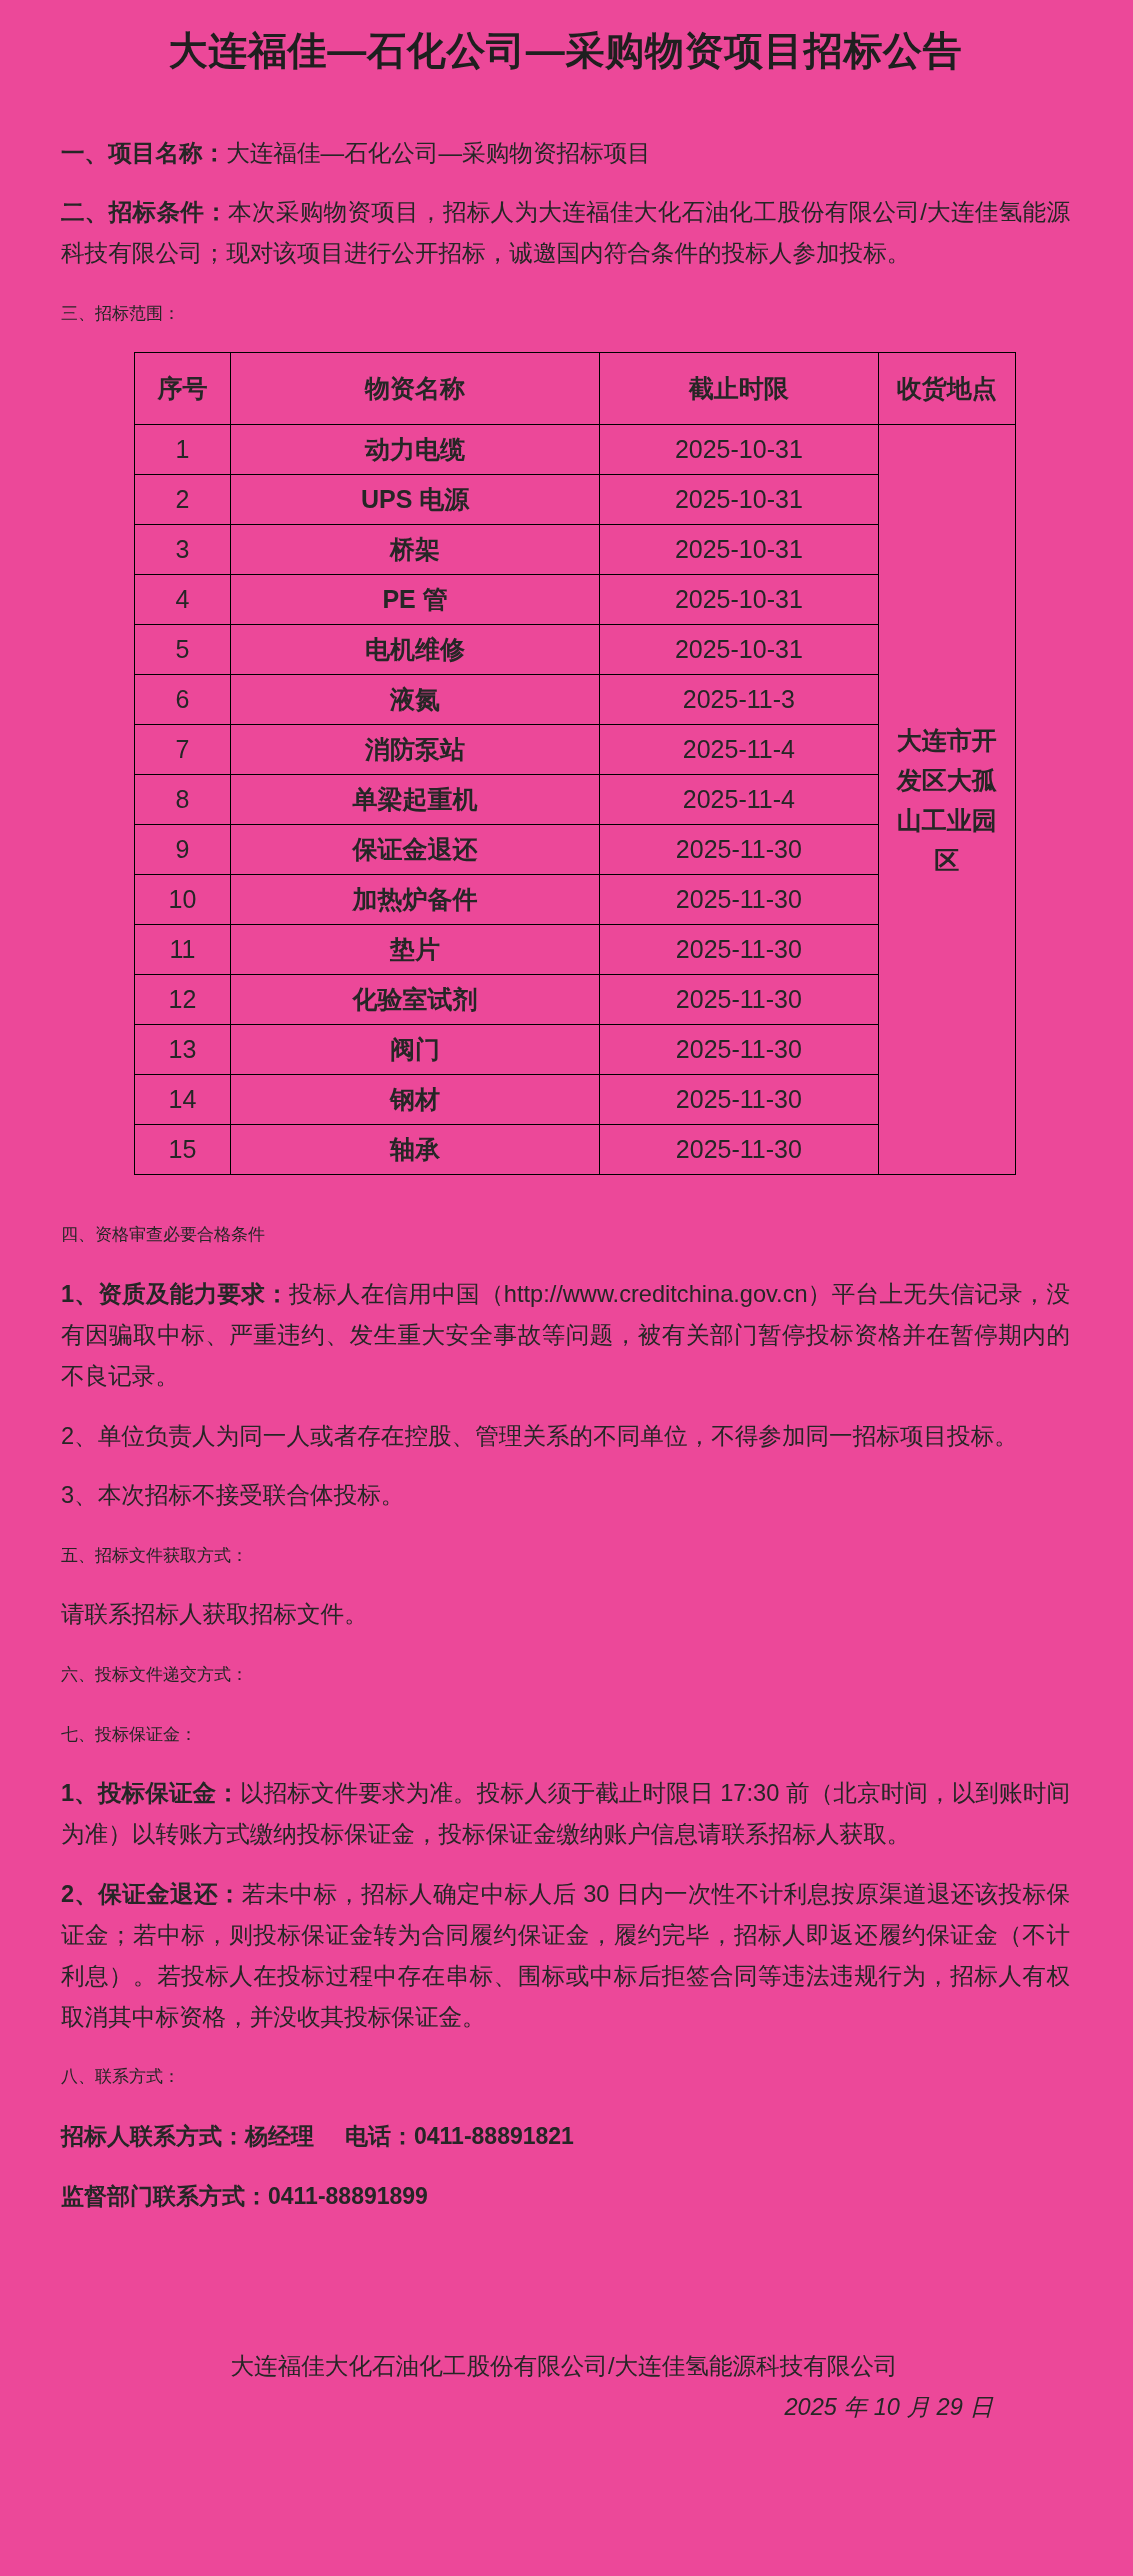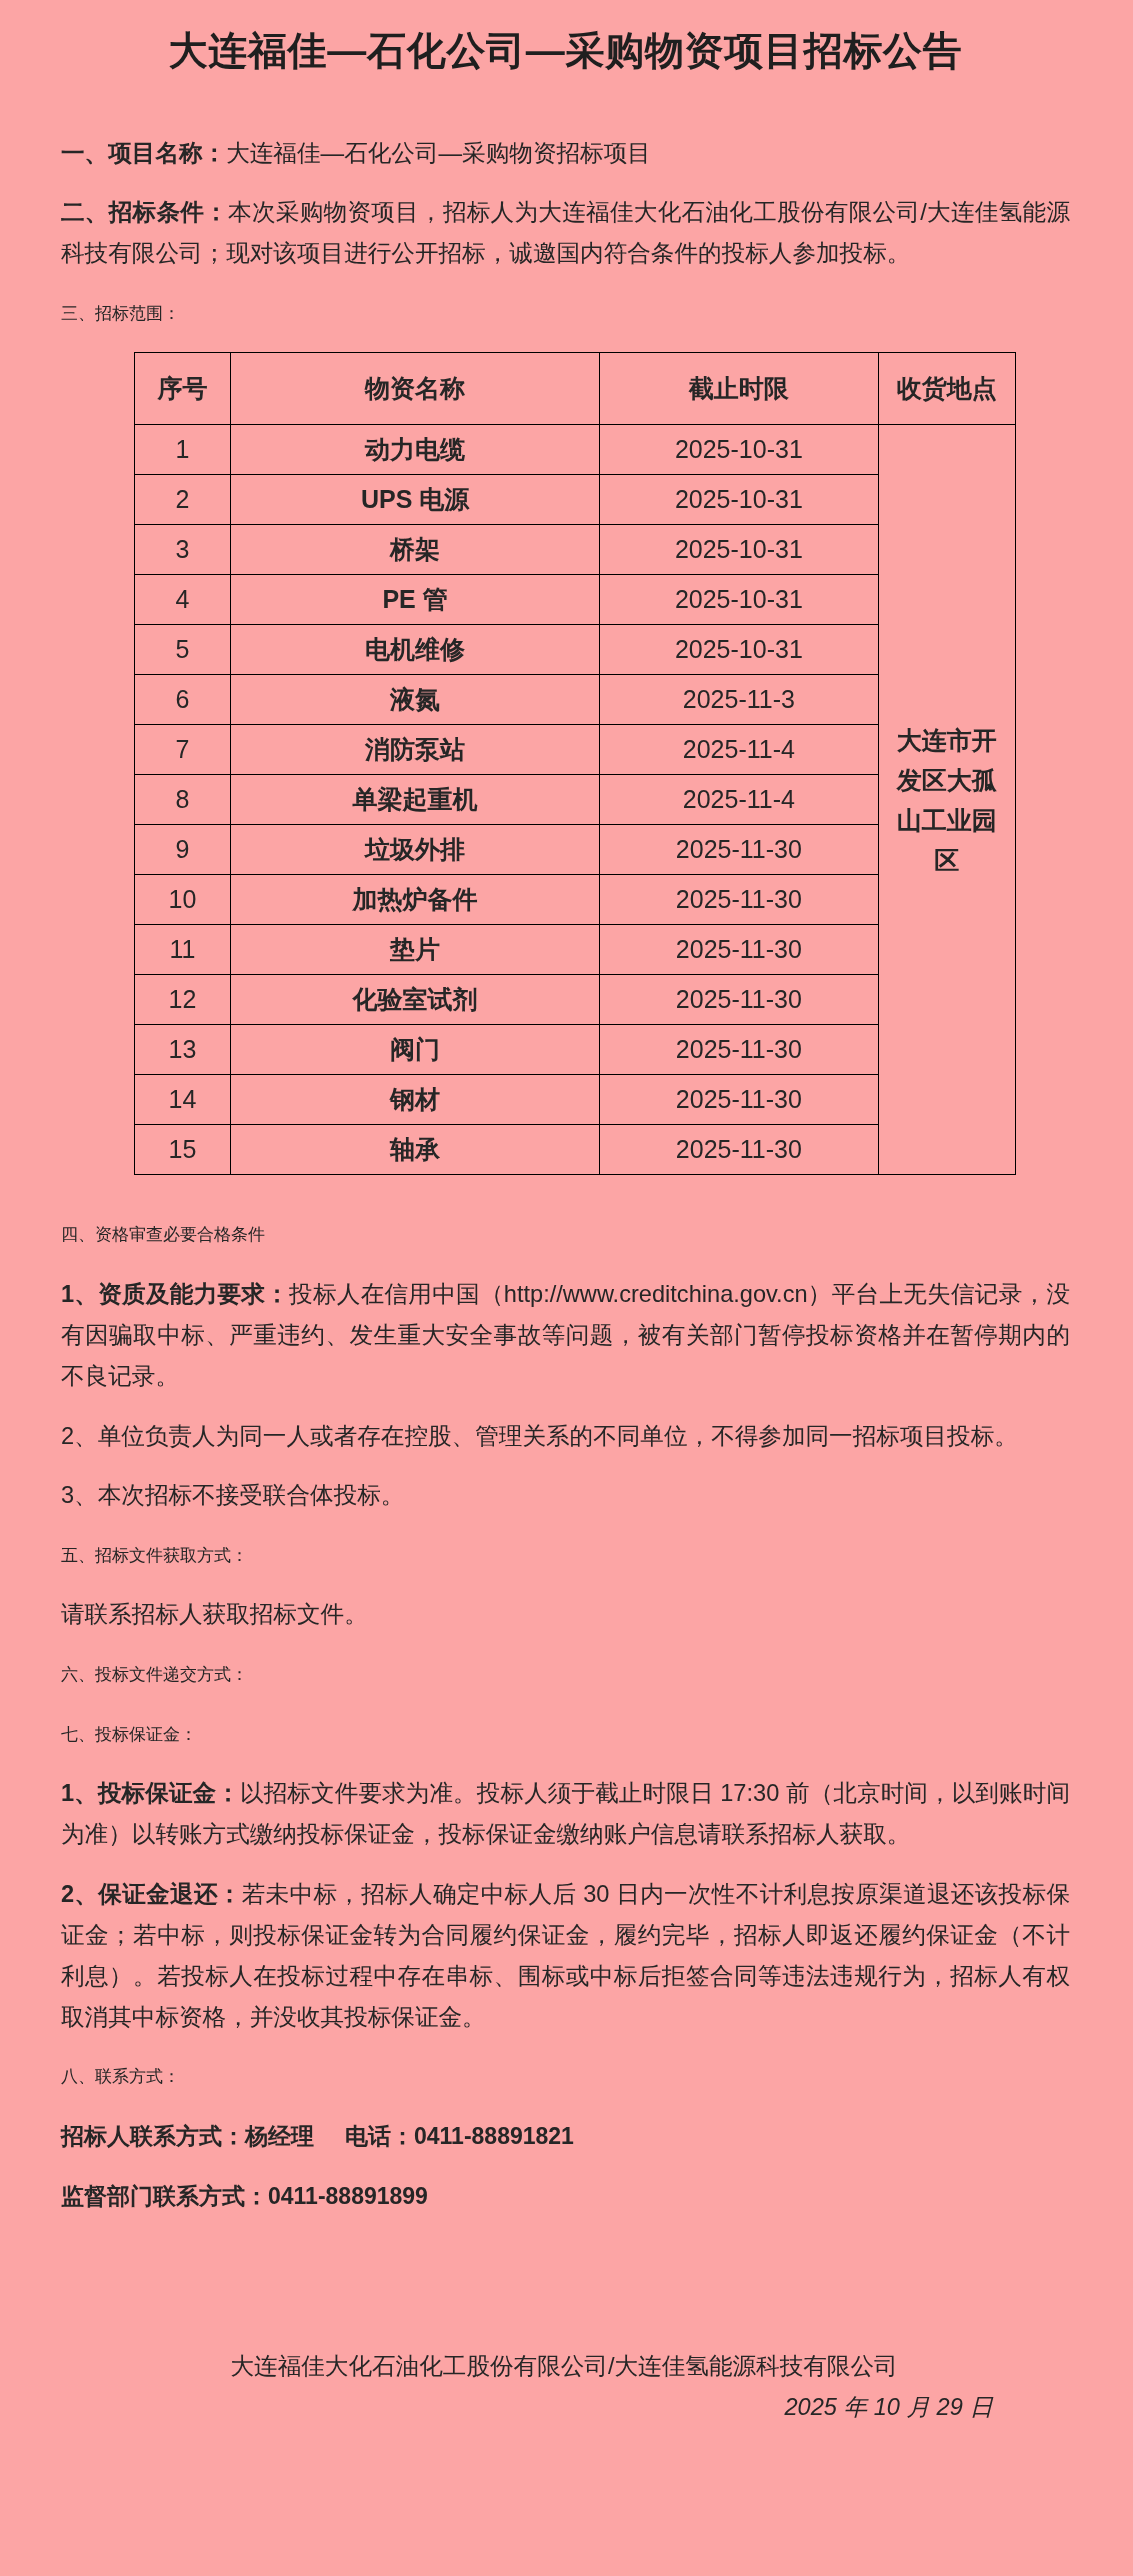--- a/index.html
+++ b/index.html
@@ -12,21 +12,21 @@
     min-height: 2576px;
     font-family: "Liberation Sans", "DejaVu Sans", sans-serif;
     color: #262626;
     -webkit-font-smoothing: antialiased;
   }
   .page {
     box-sizing: border-box;
     width: 1133px;
     min-height: 2576px;
     padding: 26px 63px 43px 61px;
-    background: #fca5a5;
+    background: #ec4899;
   }
   .doc-title {
     font-size: 39px;
     line-height: 1.3;
     font-weight: bold;
     text-align: center;
     color: #1f1f1f;
     margin: 0 0 56px 0;
     letter-spacing: 0.7px;
   }
@@ -167,21 +167,21 @@
           <td class="c-name">消防泵站</td>
           <td class="c-date">2025-11-4</td>
         </tr>
         <tr>
           <td class="c-no">8</td>
           <td class="c-name">单梁起重机</td>
           <td class="c-date">2025-11-4</td>
         </tr>
         <tr>
           <td class="c-no">9</td>
-          <td class="c-name">垃圾外排</td>
+          <td class="c-name">保证金退还</td>
           <td class="c-date">2025-11-30</td>
         </tr>
         <tr>
           <td class="c-no">10</td>
           <td class="c-name">加热炉备件</td>
           <td class="c-date">2025-11-30</td>
         </tr>
         <tr>
           <td class="c-no">11</td>
           <td class="c-name">垫片</td>

